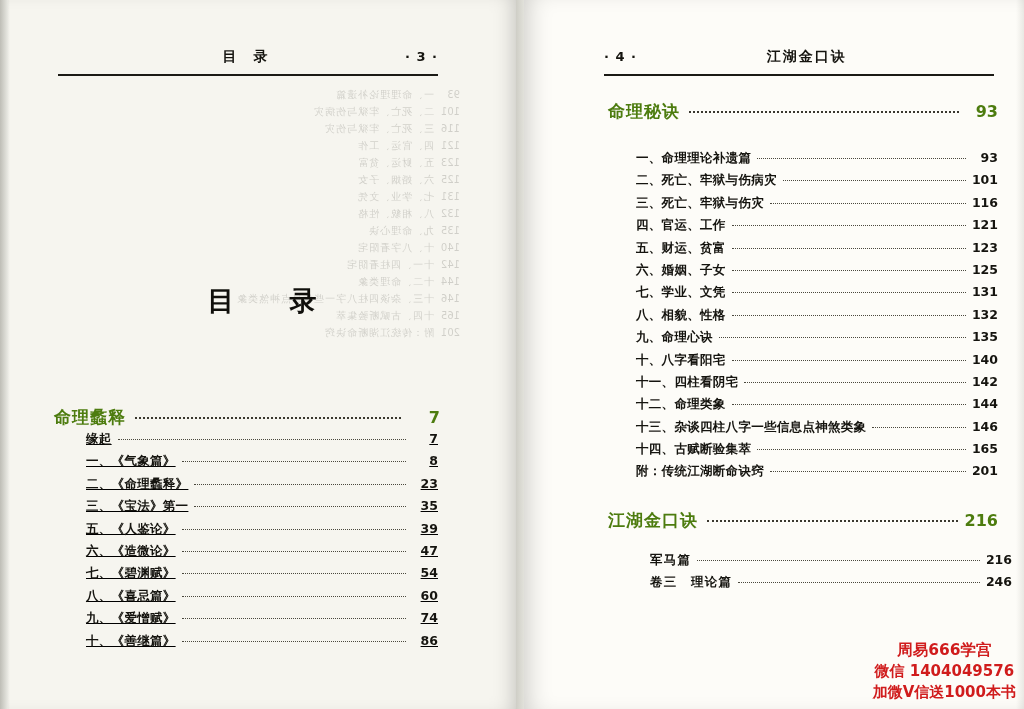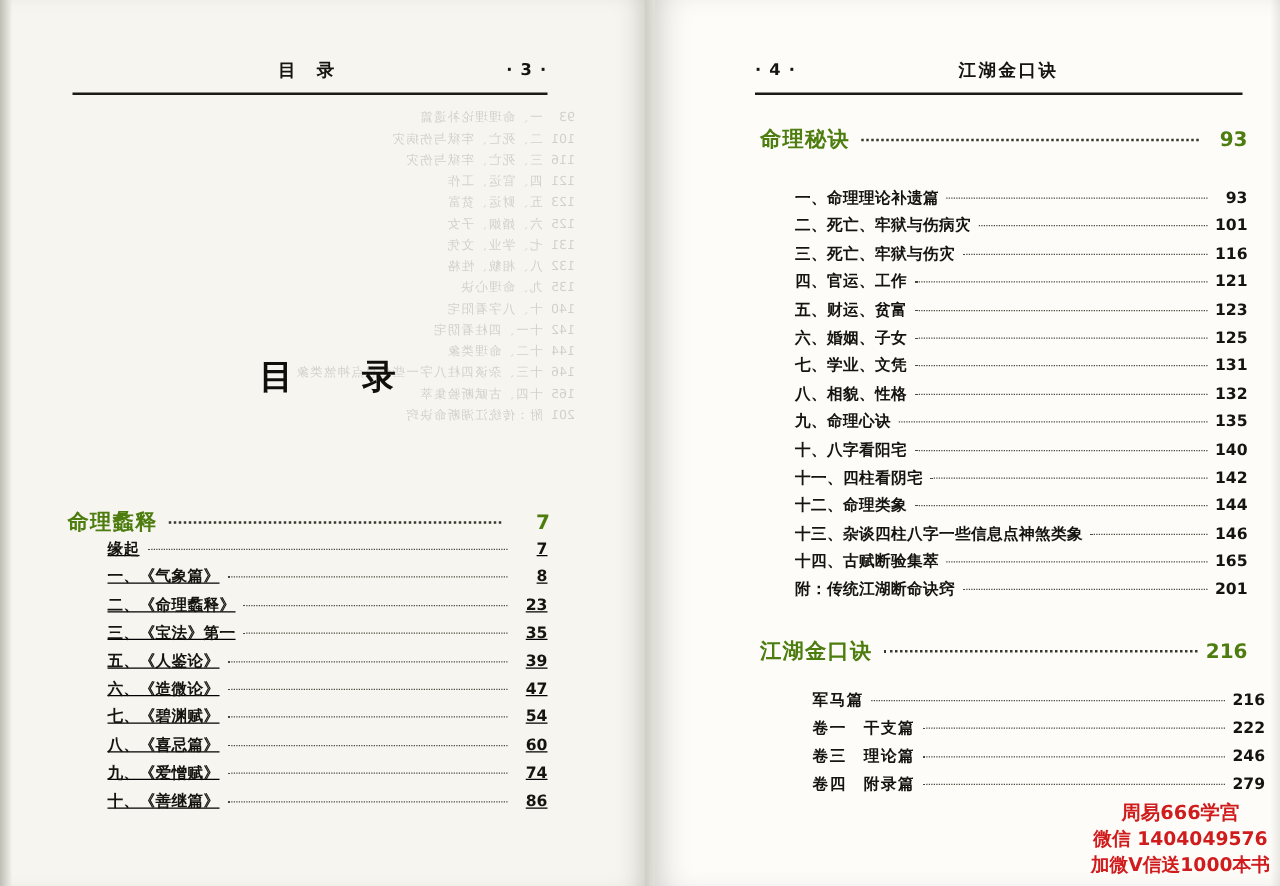--- a/index.html
+++ b/index.html
@@ -483,33 +483,23 @@
       <span class="sec-page">216</span>
     </div>
 
     <div class="toc" style="left:126px; top:552px; width:362px;">
       <div class="toc-row jh-row">
         <span class="t-label">军马篇</span>
         <span class="t-dots"></span>
         <span class="t-page">216</span>
       </div>
       <div class="toc-row jh-row">
-        <span class="t-label">卷一　干支篇</span>
-        <span class="t-dots"></span>
-        <span class="t-page">222</span>
-      </div>
-      <div class="toc-row jh-row">
         <span class="t-label">卷三　理论篇</span>
         <span class="t-dots"></span>
         <span class="t-page">246</span>
-      </div>
-      <div class="toc-row jh-row">
-        <span class="t-label">卷四　附录篇</span>
-        <span class="t-dots"></span>
-        <span class="t-page">279</span>
       </div>
     </div>
 
     <div class="watermark">
       <div class="wm-big">周易666学宫</div>
       <div>微信 1404049576</div>
       <div>加微V信送1000本书</div>
     </div>
   </div>
 </div>

